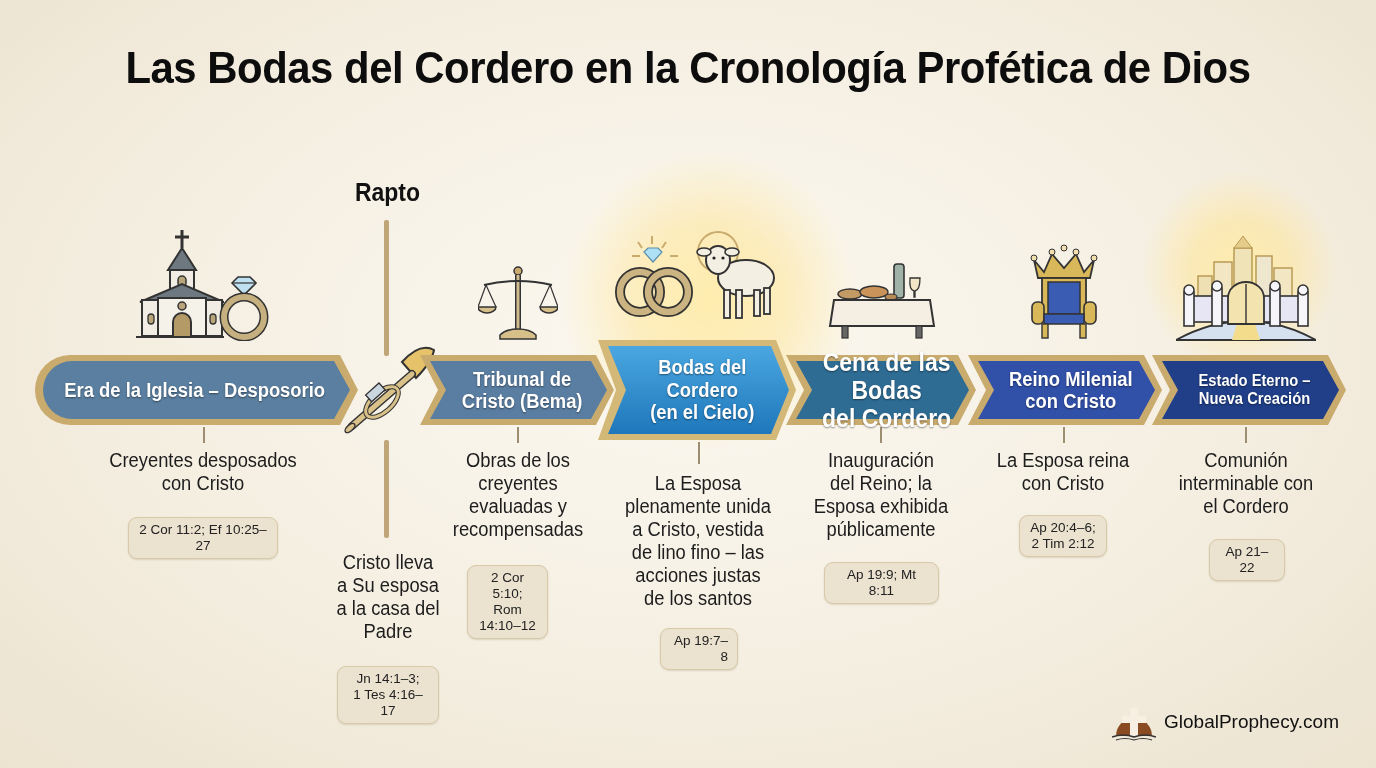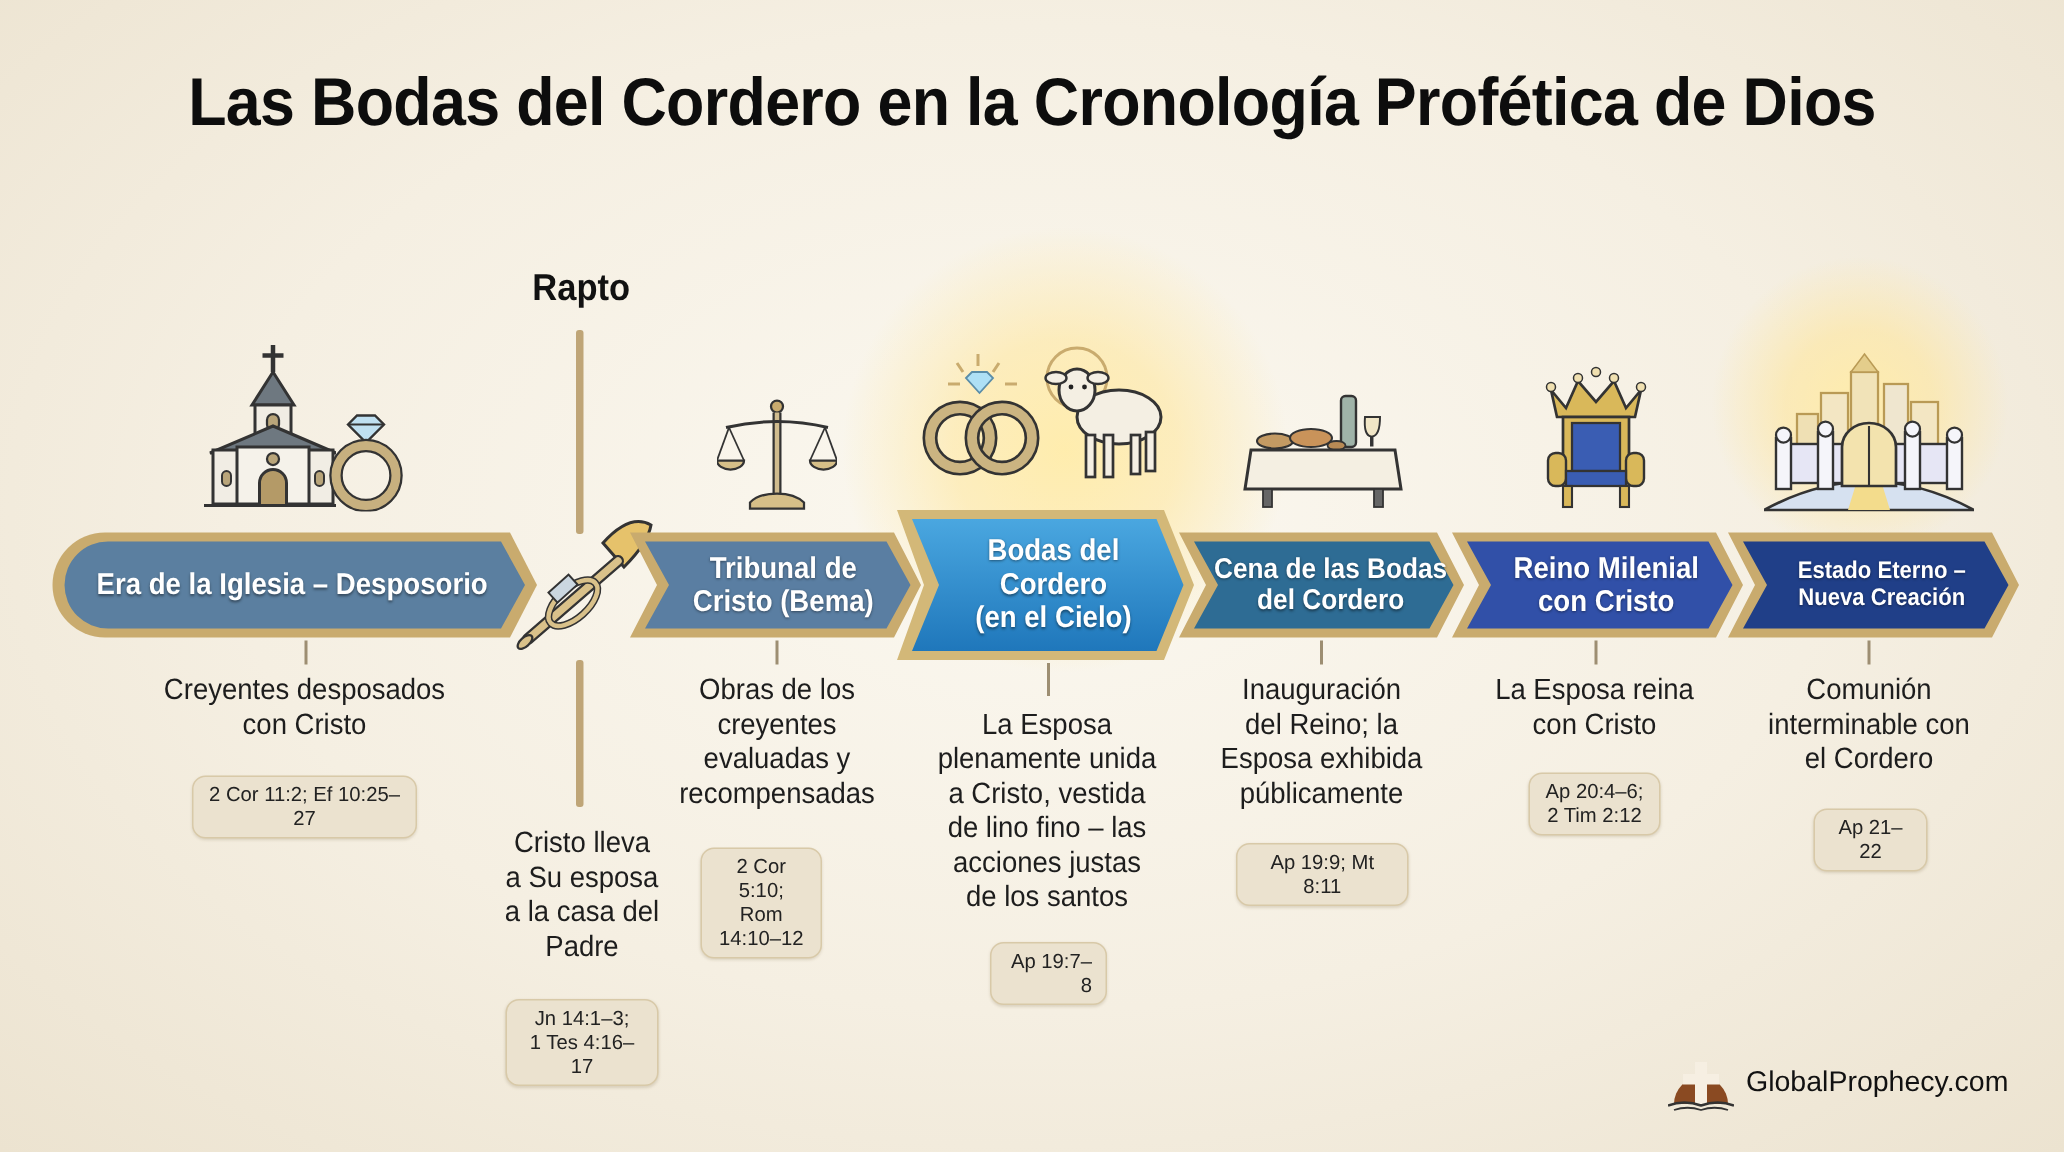--- a/index.html
+++ b/index.html
@@ -210,21 +210,21 @@
           <stop offset="0" stop-color="#4aa7e0"></stop>
           <stop offset="1" stop-color="#1f77bb"></stop>
         </linearGradient>
       </defs>
     <path d="M0 2 H178 L198 52 L178 102 H0 L18 52z" fill="#d3b878"></path>
     <path d="M10 8 H173 L191 52 L173 96 H10 L28 52z" fill="url(#g2)"></path>
   </svg>
   <span class="lbl" style="padding-left:10px"><span>Bodas del</span><br><span>Cordero</span><br><span>(en el Cielo)</span></span>
 </div>
 
-<div class="arrow" style="left:786px;top:353px;width:192px;height:74px;font-size:19px;">
+<div class="arrow" style="left:786px;top:353px;width:192px;height:74px;font-size:25px;">
   <svg class="frame" width="192" height="74" viewBox="0 0 192 74" preserveAspectRatio="none">
     <path d="M0 2 H172 L190 37 L172 72 H0 L18 37z" fill="#c9ab6e"></path>
     <path d="M10 8 H167 L183 37 L167 66 H10 L26 37z" fill="#2e6c94"></path>
   </svg>
   <span class="lbl" style="padding-left:10px"><span>Cena de las Bodas</span><br><span>del Cordero</span></span>
 </div>
 
 <div class="arrow" style="left:968px;top:353px;width:196px;height:74px;font-size:20px;">
   <svg class="frame" width="196" height="74" viewBox="0 0 196 74" preserveAspectRatio="none">
     <path d="M0 2 H176 L194 37 L176 72 H0 L18 37z" fill="#c9ab6e"></path>

